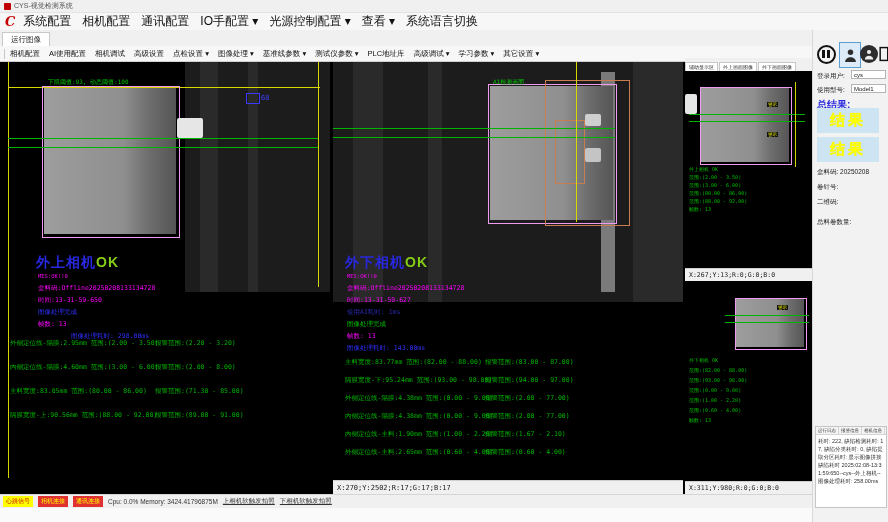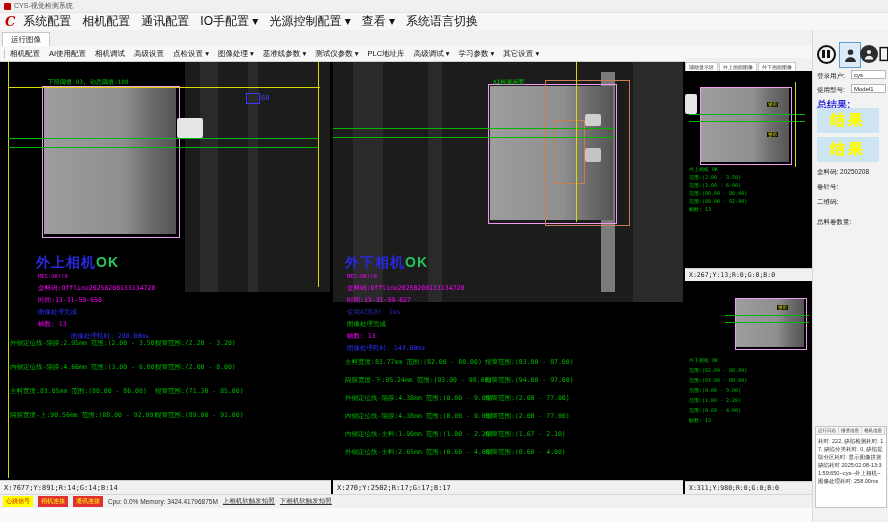--- a/index.html
+++ b/index.html
@@ -36,21 +36,21 @@
   .yline-v{position:absolute;width:1px;background:#d8d800;}
   .yline-h{position:absolute;height:1px;background:#d8d800;}
   .band{position:absolute;background:#1c1c1c;}
   .band2{position:absolute;background:#2a2a2a;}
   .lightband{position:absolute;background:#7a7a7a;}
   .whitepart{position:absolute;background:#e6e6e6;border-radius:2px;}
   .ovl-green{position:absolute;color:#00c800;font-size:6px;font-family:"DejaVu Sans Mono",monospace;white-space:nowrap;}
   .bluebox{position:absolute;border:1px solid #3a3aff;width:12px;height:9px;}
   .bluetag{position:absolute;color:#4040ff;font-size:7px;font-family:"DejaVu Sans Mono",monospace;}
   .cam-title{position:absolute;font-size:14px;font-weight:bold;color:#2828e0;white-space:nowrap;letter-spacing:1px;}
-  .cam-title .ok{color:#22c55e;font-style:normal;text-align:right;}
+  .cam-title .ok{color:#84cc16;font-style:normal;text-align:right;}
   .t-mag{position:absolute;color:#ff00ff;font-size:6.5px;font-family:"DejaVu Sans Mono",monospace;white-space:nowrap;}
   .t-blue{position:absolute;color:#3030ff;font-size:6.5px;font-family:"DejaVu Sans Mono",monospace;white-space:nowrap;}
   .t-green{position:absolute;color:#00c000;font-size:6.5px;font-family:"DejaVu Sans Mono",monospace;white-space:nowrap;}
   .meas{position:absolute;color:#00b400;font-size:6.5px;font-family:"DejaVu Sans Mono",monospace;white-space:nowrap;}
   .minitabs{position:absolute;left:685px;top:58px;width:127px;height:13px;background:#f0f0f0;display:flex;align-items:flex-end;}
   .minitab{font-size:5px;color:#333;border:1px solid #c8c8c8;border-bottom:none;background:#fff;
            padding:1px 3px;margin-right:1px;white-space:nowrap;}
   .miniline{position:absolute;color:#00c000;font-size:5px;font-family:"DejaVu Sans Mono",monospace;white-space:nowrap;line-height:7px;}
   .ytag{position:absolute;background:#111;color:#ffff00;font-size:4.5px;padding:0 1px;white-space:nowrap;}
   
@@ -154,21 +154,20 @@
 
     <div class="meas" style="left:10px;top:277px;">外侧定位线-隔膜:2.95mm 范围:(2.00 - 3.50)</div>
     <div class="meas" style="left:155px;top:277px;">报警范围:(2.20 - 3.20)</div>
     <div class="meas" style="left:10px;top:301px;">内侧定位线-隔膜:4.60mm 范围:(3.00 - 6.00)</div>
     <div class="meas" style="left:155px;top:301px;">报警范围:(2.00 - 8.00)</div>
     <div class="meas" style="left:10px;top:325px;">主料宽度:83.05mm 范围:(80.00 - 86.00)</div>
     <div class="meas" style="left:155px;top:325px;">报警范围:(71.30 - 85.00)</div>
     <div class="meas" style="left:10px;top:349px;">隔膜宽度-上:90.56mm 范围:(88.00 - 92.00)</div>
     <div class="meas" style="left:155px;top:349px;">报警范围:(89.00 - 91.00)</div>
 
-    <div class="coordbar">X:7677;Y:891;R:14;G:14;B:14</div>
   </div>
 
   <div class="panel" style="left:333px;width:350px;">
     <div class="band" style="left:0;top:0;width:350px;height:240px;"></div>
     <div class="band2" style="left:20px;top:0;width:30px;height:240px;"></div>
     <div class="band2" style="left:95px;top:0;width:14px;height:240px;"></div>
     <div class="lightband" style="left:268px;top:10px;width:14px;height:220px;"></div>
     <div class="band2" style="left:300px;top:0;width:50px;height:240px;"></div>
     <div class="photo" style="left:157px;top:24px;width:123px;height:134px;"></div>
     <div class="mag-border" style="left:155px;top:22px;width:127px;height:138px;"></div>

